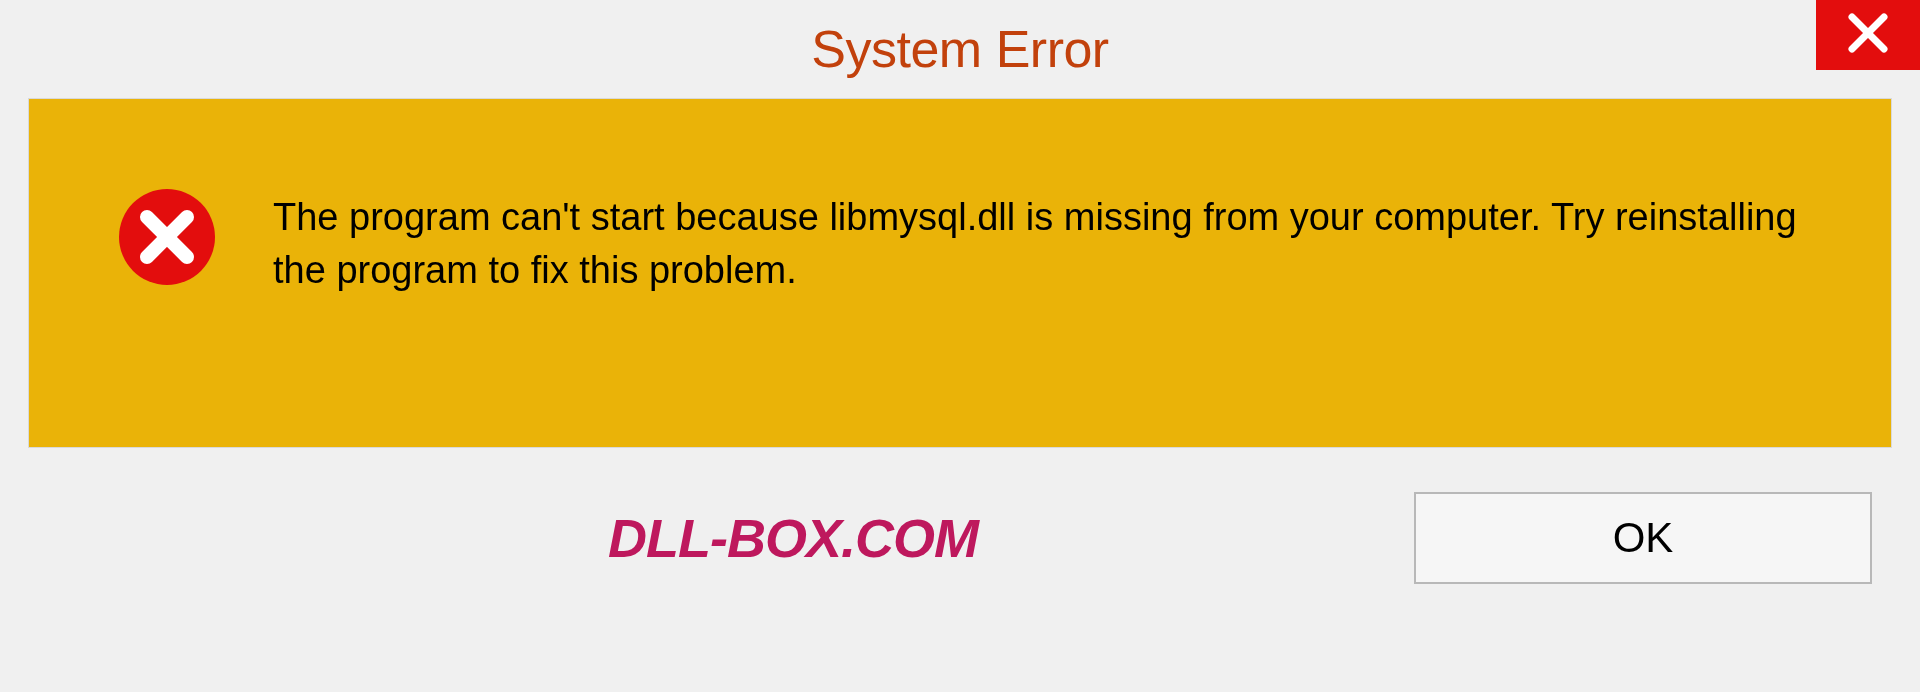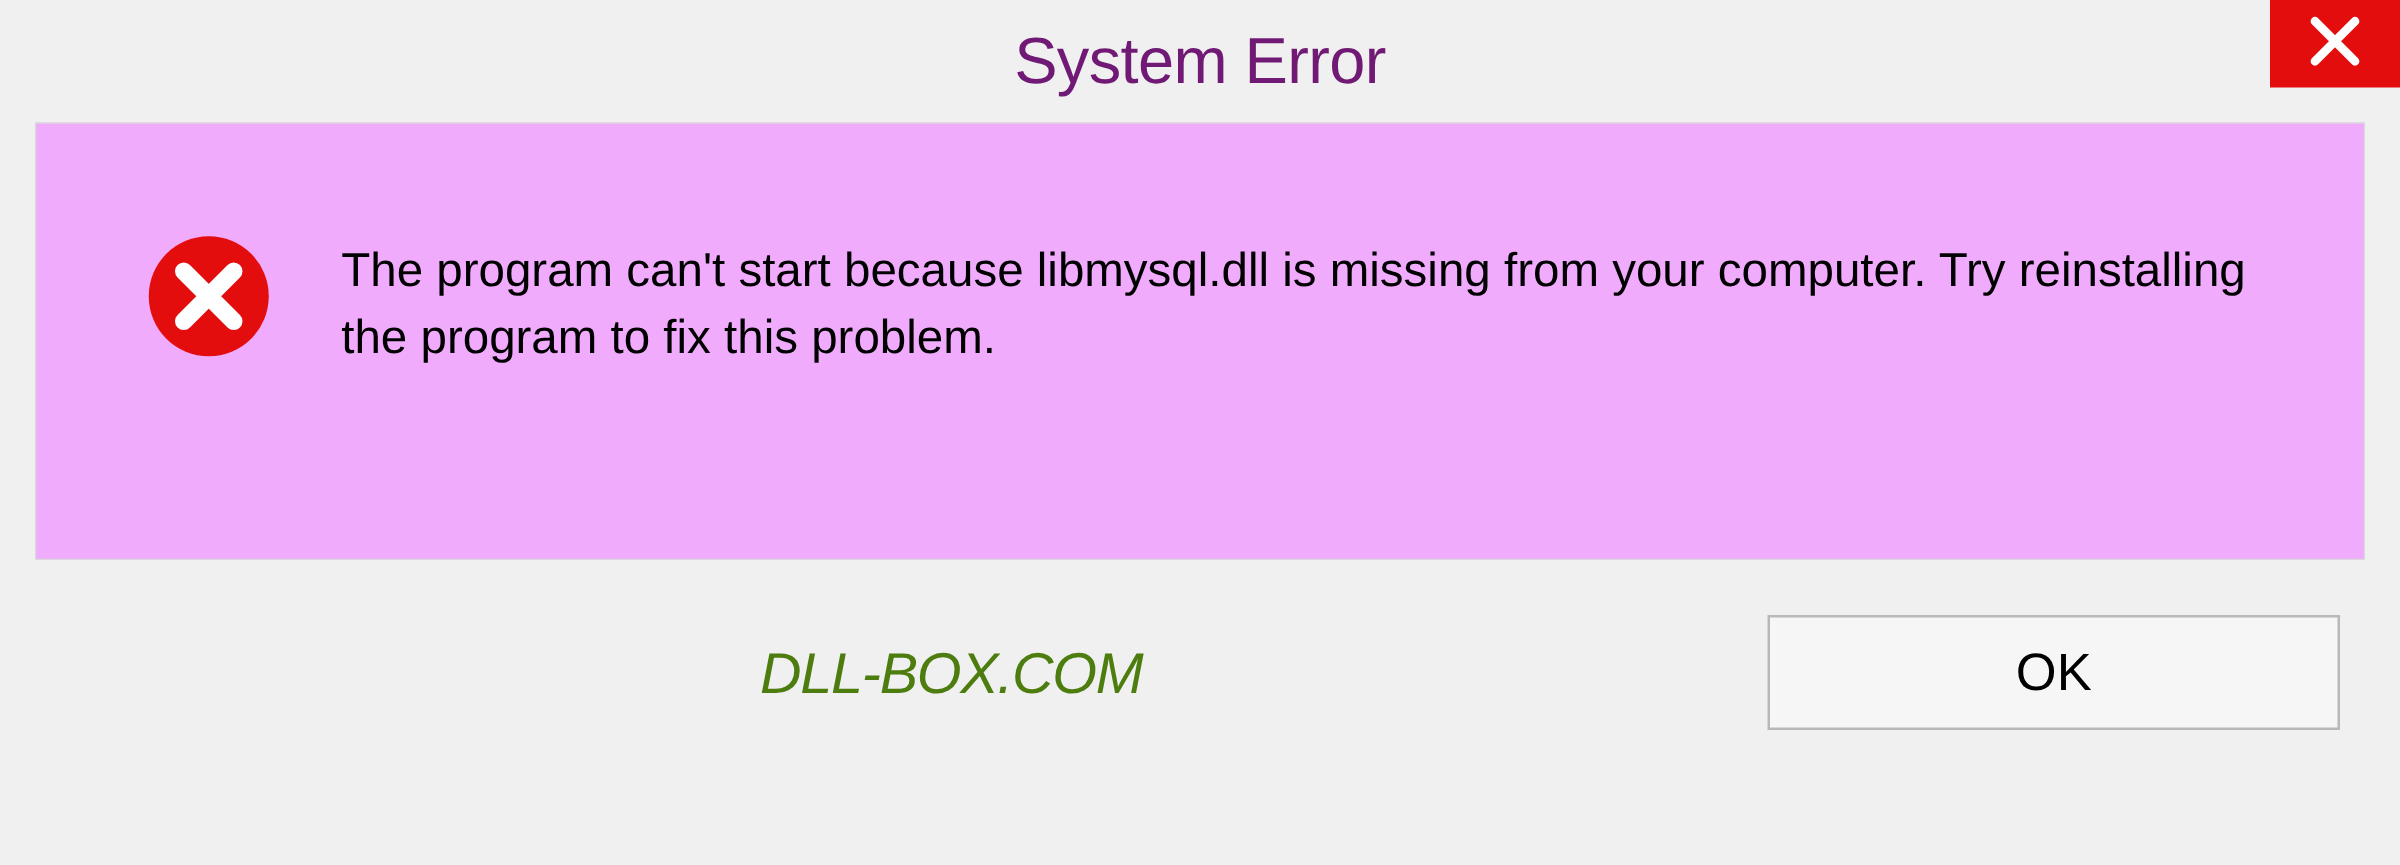--- a/index.html
+++ b/index.html
@@ -18,42 +18,42 @@
     .titlebar {
       position: relative;
       height: 98px;
       display: flex;
       align-items: center;
       justify-content: center;
     }
     .title-text {
       font-size: 52px;
       font-weight: 400;
-      color: #701a75;
+      color: #c2410c;
       letter-spacing: -0.5px;
     }
     .close-button {
       position: absolute;
       top: 0;
       right: 0;
       width: 104px;
       height: 70px;
       background: #e30d0d;
       display: flex;
       align-items: center;
       justify-content: center;
       cursor: pointer;
     }
     .close-button svg {
       width: 44px;
       height: 44px;
     }
     .message-panel {
       margin: 0 28px;
-      background: #f0abfc;
+      background: #eab308;
       border: 1px solid #d9d9d9;
       height: 350px;
       display: flex;
       align-items: flex-start;
       padding: 88px 60px 40px 88px;
       gap: 56px;
     }
     .error-icon-wrap {
       flex-shrink: 0;
       width: 100px;
@@ -71,24 +71,24 @@
     }
     .bottom-bar {
       margin: 0 28px;
       height: 180px;
       display: flex;
       align-items: center;
       justify-content: space-between;
       padding: 0 20px 0 20px;
     }
     .watermark {
-      font-size: 46px;
-      font-weight: 400;
+      font-size: 54px;
+      font-weight: 700;
       font-style: italic;
-      color: #4d7c0f;
+      color: #be185d;
       letter-spacing: -1px;
       margin-left: 560px;
     }
     .ok-button {
       width: 458px;
       height: 92px;
       background: #f6f6f6;
       border: 2px solid #b8b8b8;
       display: flex;
       align-items: center;

